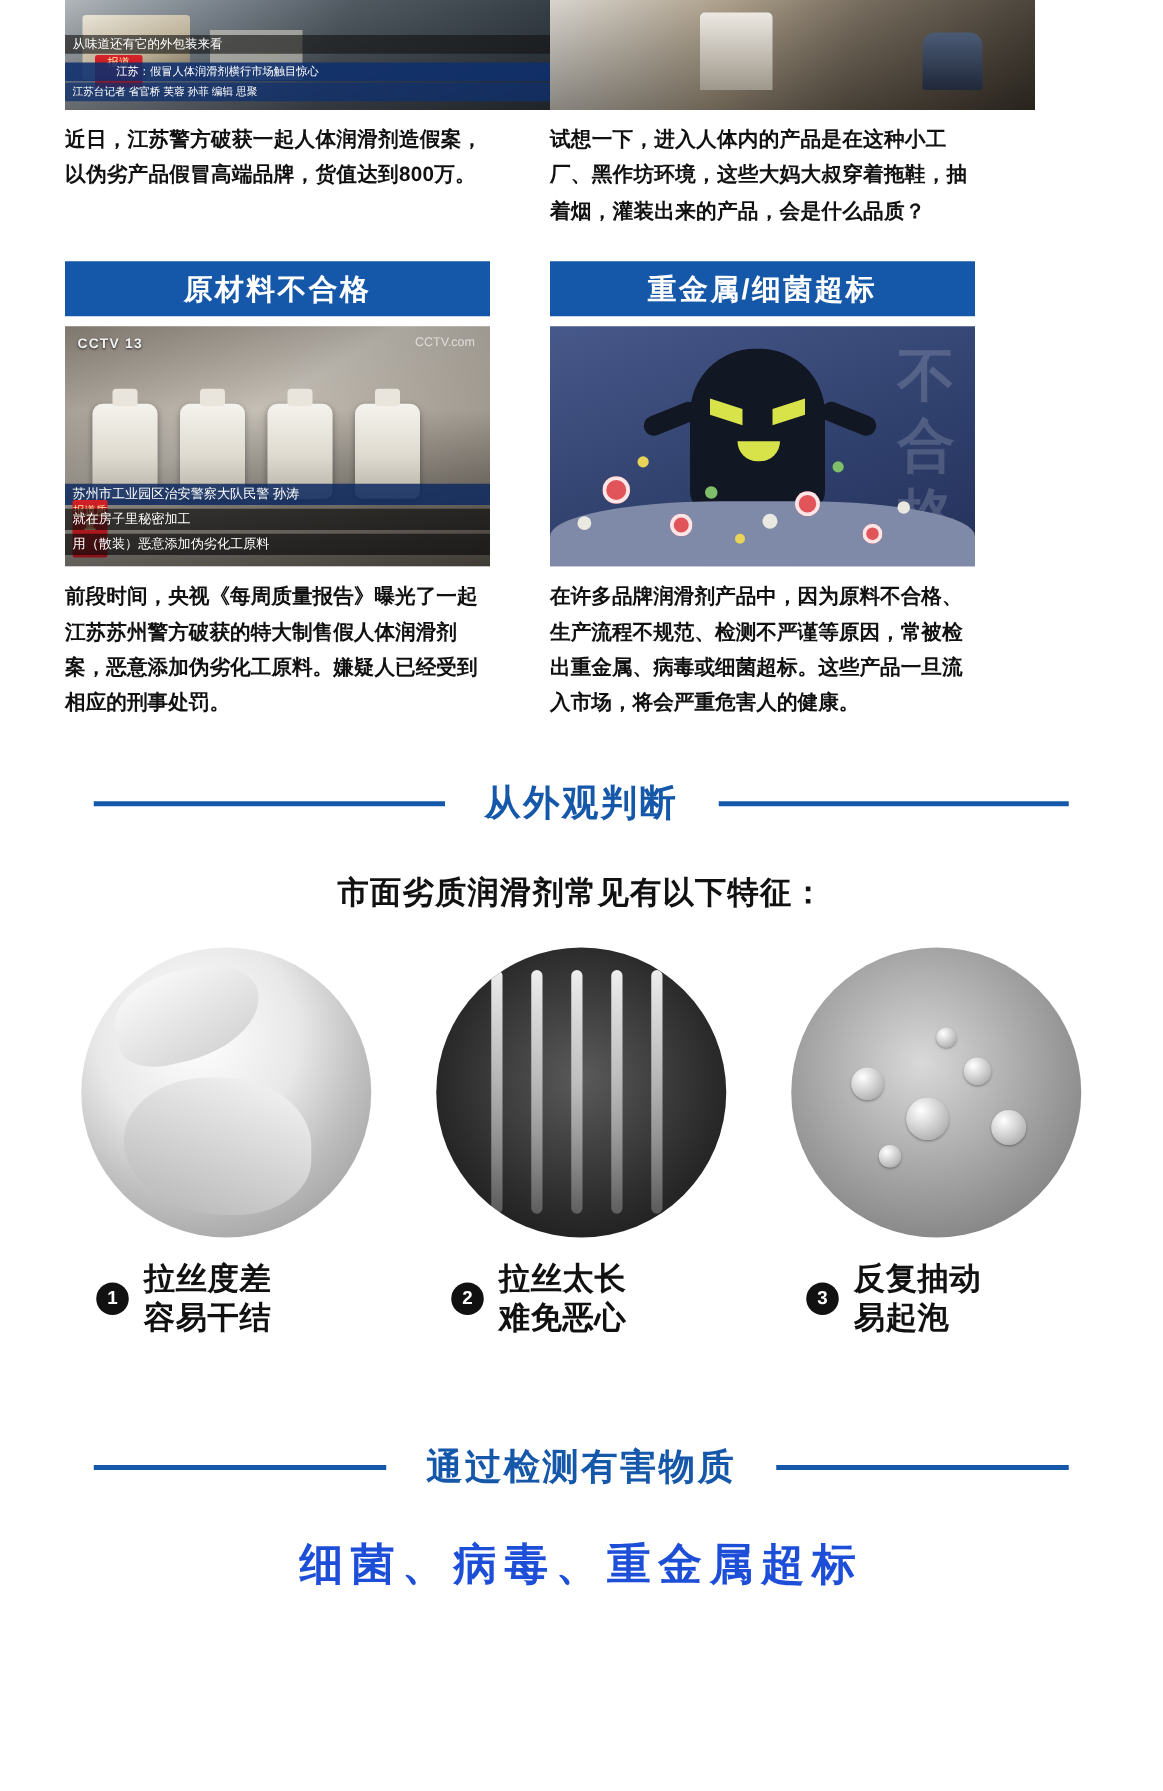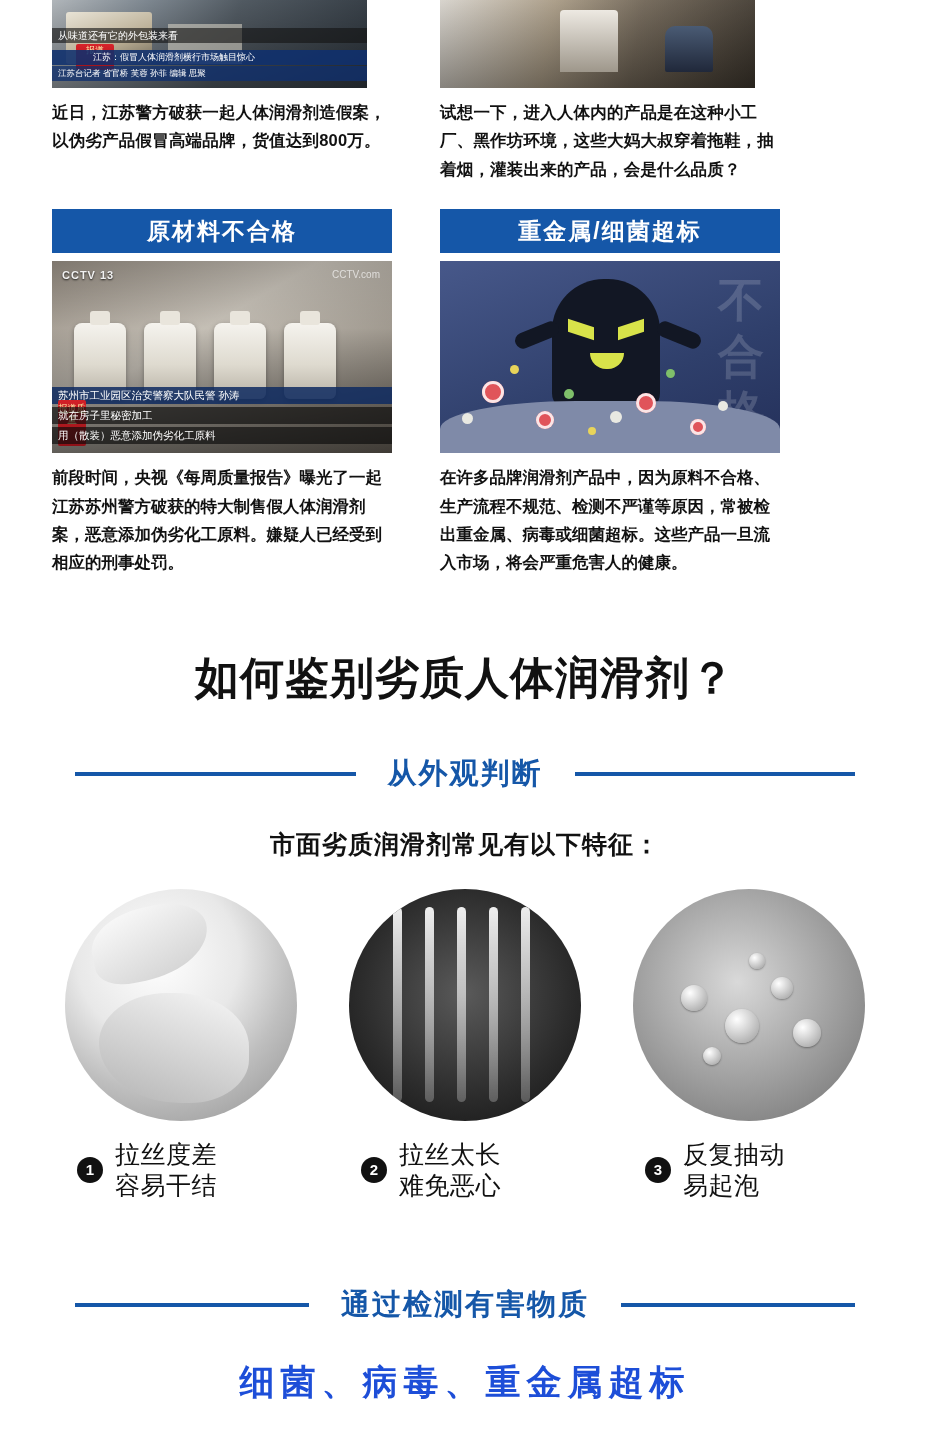--- a/index.html
+++ b/index.html
@@ -26,21 +26,21 @@
     gap: 48px;
     padding: 0 52px;
     box-sizing: border-box;
   }
   .news-col {
     width: 340px;
     flex: 0 0 340px;
   }
   .news-figure {
     position: relative;
-    width: 315px;
+    width: 388px;
     height: 88px;
     overflow: hidden;
     background: #2a2a2a;
   }
   .news-figure.left {
     background:
       linear-gradient(to bottom, rgba(0,0,0,0.12), rgba(0,0,0,0.45)),
       linear-gradient(110deg, #c9cfd4 0%, #8e99a3 28%, #5c666f 55%, #39424b 100%);
   }
   .news-figure.left::before {
@@ -401,20 +401,21 @@
     font-weight: bold;
     display: flex;
     align-items: center;
     justify-content: center;
   }
   .cap-lines {
     font-size: 25px;
     line-height: 1.25;
     color: #111;
     letter-spacing: 0.5px;
+    font-weight: bold;
   }
 
   
   .bottom-rule { margin-top: 84px; }
   .bottom-lead {
     margin-top: 34px;
     text-align: center;
     font-size: 35px;
     font-weight: bold;
     color: #1d4ed8;
@@ -486,21 +487,20 @@
         <div class="dot grn" style="left:226px; top:108px; width:9px; height:9px;"></div>
         <div class="dot wht" style="left:170px; top:150px; width:12px; height:12px;"></div>
         <div class="dot wht" style="left:278px; top:140px; width:10px; height:10px;"></div>
         <div class="dot wht" style="left:22px; top:152px; width:11px; height:11px;"></div>
       </div>
       <div class="card-text">在许多品牌润滑剂产品中，因为原料不合格、生产流程不规范、检测不严谨等原因，常被检出重金属、病毒或细菌超标。这些产品一旦流入市场，将会严重危害人的健康。</div>
     </div>
 
   </div>
 
-  <h1 class="big-heading">如何鉴别劣质人体润滑剂？</h1>
 
   <div class="rule-title">
     <span class="line"></span>
     <span class="txt">从外观判断</span>
     <span class="line"></span>
   </div>
 
   <div class="sub-lead">市面劣质润滑剂常见有以下特征：</div>
 
   <div class="circles">

